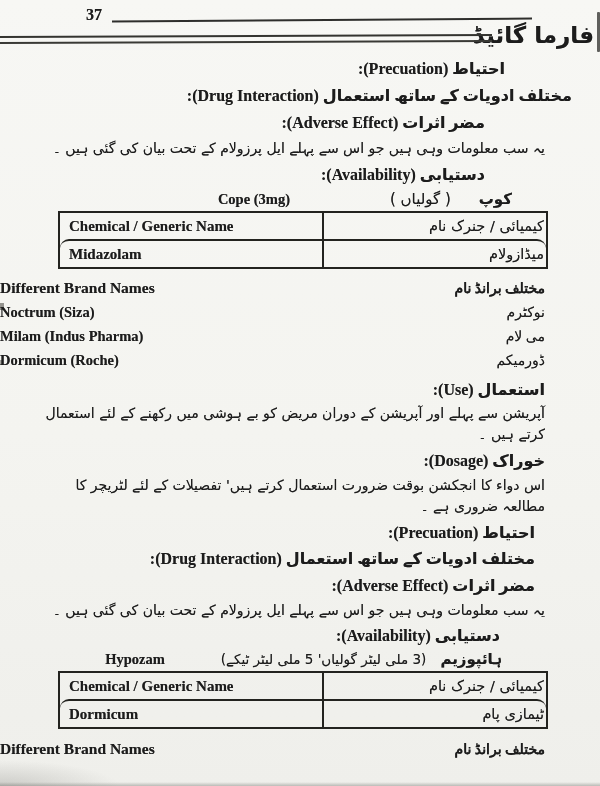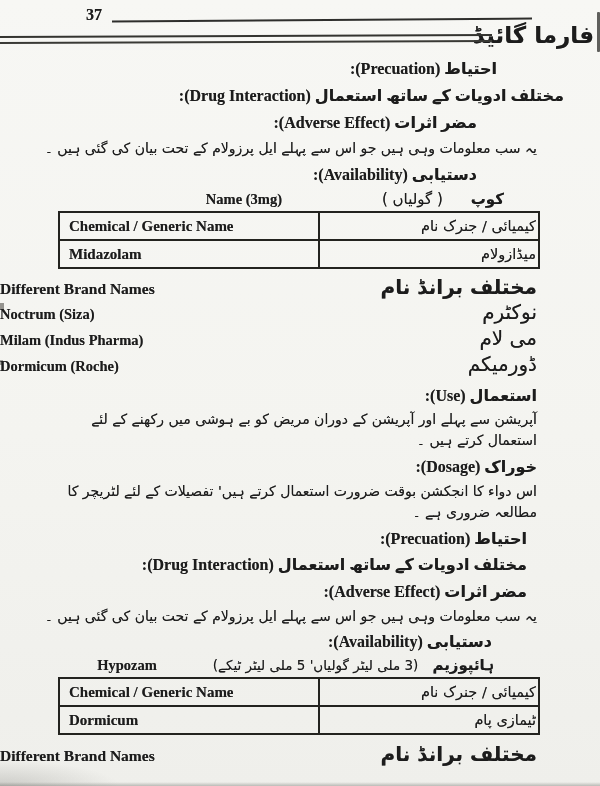--- a/index.html
+++ b/index.html
@@ -48,21 +48,21 @@
     background:linear-gradient(180deg,rgba(0,0,0,0),rgba(90,90,85,.35));
   }
   .corner-bl{
     position:absolute;bottom:0;left:0;width:120px;height:26px;
     background:radial-gradient(ellipse at 0% 100%,rgba(100,100,95,.25),rgba(0,0,0,0) 70%);
   }
   .speck1{position:absolute;top:303px;left:0;width:4px;height:7px;background:#55534e;opacity:.6;}
   .speck2{position:absolute;top:360px;left:0;width:3px;height:5px;background:#55534e;opacity:.5;}
 
   
-  .content{position:absolute;top:54px;left:0;right:8px;}
+  .content{position:absolute;top:54px;left:0;right:0;}
 
   .heading{
     direction:rtl;text-align:right;
     font-family:"Liberation Serif","DejaVu Sans",serif;
     font-weight:700;font-size:16px;line-height:22px;
     padding-left:20px;
   }
   .pr55{padding-right:55px;} .pr65{padding-right:65px;}
   .pr95{padding-right:95px;} .pr115{padding-right:115px;}
   .pr28{padding-right:28px;} .pr100{padding-right:100px;}
@@ -86,21 +86,21 @@
   .row1 .form-ur{margin-right:28px;}
   .row1 .brand-en{margin-right:100px;}
   .row2{padding-right:98px;}
   .row2 .form-ur{margin-right:14px;font-size:13.5px;}
   .row2 .brand-en{margin-right:56px;}
 
   .gtable{
     margin-left:58px;margin-right:52px;
     border:2px solid #23231f;
   }
-  .gt-row{display:flex;height:26px;}
+  .gt-row{display:flex;height:26px;border-radius:9px;}
   .gt-row + .gt-row{border-top:2px solid #23231f;}
   .gt-cell{display:flex;align-items:center;overflow:visible;}
   .gt-left{
     width:52%;border-right:2px solid #23231f;
     padding-left:9px;
     font-family:"Liberation Serif","DejaVu Sans",serif;
     font-weight:700;font-size:15px;
   }
   .gt-right{
     flex:1;direction:rtl;justify-content:flex-start;
@@ -109,21 +109,21 @@
 
   .pair-row{
     display:flex;justify-content:space-between;align-items:baseline;
     padding-right:55px;
     line-height:21px;
   }
   .pair-row .en{
     font-family:"Liberation Serif","DejaVu Sans",serif;
     font-weight:700;font-size:14.5px;
   }
-  .pair-row .ur{direction:rtl;font-size:20px;}
+  .pair-row .ur{direction:rtl;font-size:14px;font-family:Liberation Serif, serif;}
   .pair-row.lbl .en{font-size:15.5px;}
   .pair-row.lbl .ur{font-weight:700;}
 
   
   .mt2{margin-top:2px;} .mt3{margin-top:3px;} .mt4{margin-top:4px;}
   .mt5{margin-top:5px;} .mt8{margin-top:8px;} .mt9{margin-top:9px;}
 </style>
 </head>
 <body>
 
@@ -145,21 +145,21 @@
 
     <div class="heading pr95 mt4 txt">احتیاط (Precuation):</div>
     <div class="heading pr28 mt5 txt">مختلف ادویات کے ساتھ استعمال (Drug Interaction):</div>
     <div class="heading pr115 mt5 txt">مضر اثرات (Adverse Effect):</div>
     <div class="urdu-body mt4 txt">یہ سب معلومات وہی ہیں جو اس سے پہلے ایل پرزولام کے تحت بیان کی گئی ہیں ۔</div>
     <div class="heading pr115 mt5 txt">دستیابی (Availability):</div>
 
     <div class="avail-row row1 mt3">
       <span class="brand-ur txt">کوپ</span>
       <span class="form-ur txt">( گولیاں )</span>
-      <span class="brand-en txt">Name (3mg)</span>
+      <span class="brand-en txt">Cope (3mg)</span>
     </div>
 
     <div class="gtable mt2">
       <div class="gt-row">
         <div class="gt-cell gt-left txt">Chemical / Generic Name</div>
         <div class="gt-cell gt-right txt">کیمیائی / جنرک نام</div>
       </div>
       <div class="gt-row">
         <div class="gt-cell gt-left txt">Midazolam</div>
         <div class="gt-cell gt-right txt">میڈازولام</div>

